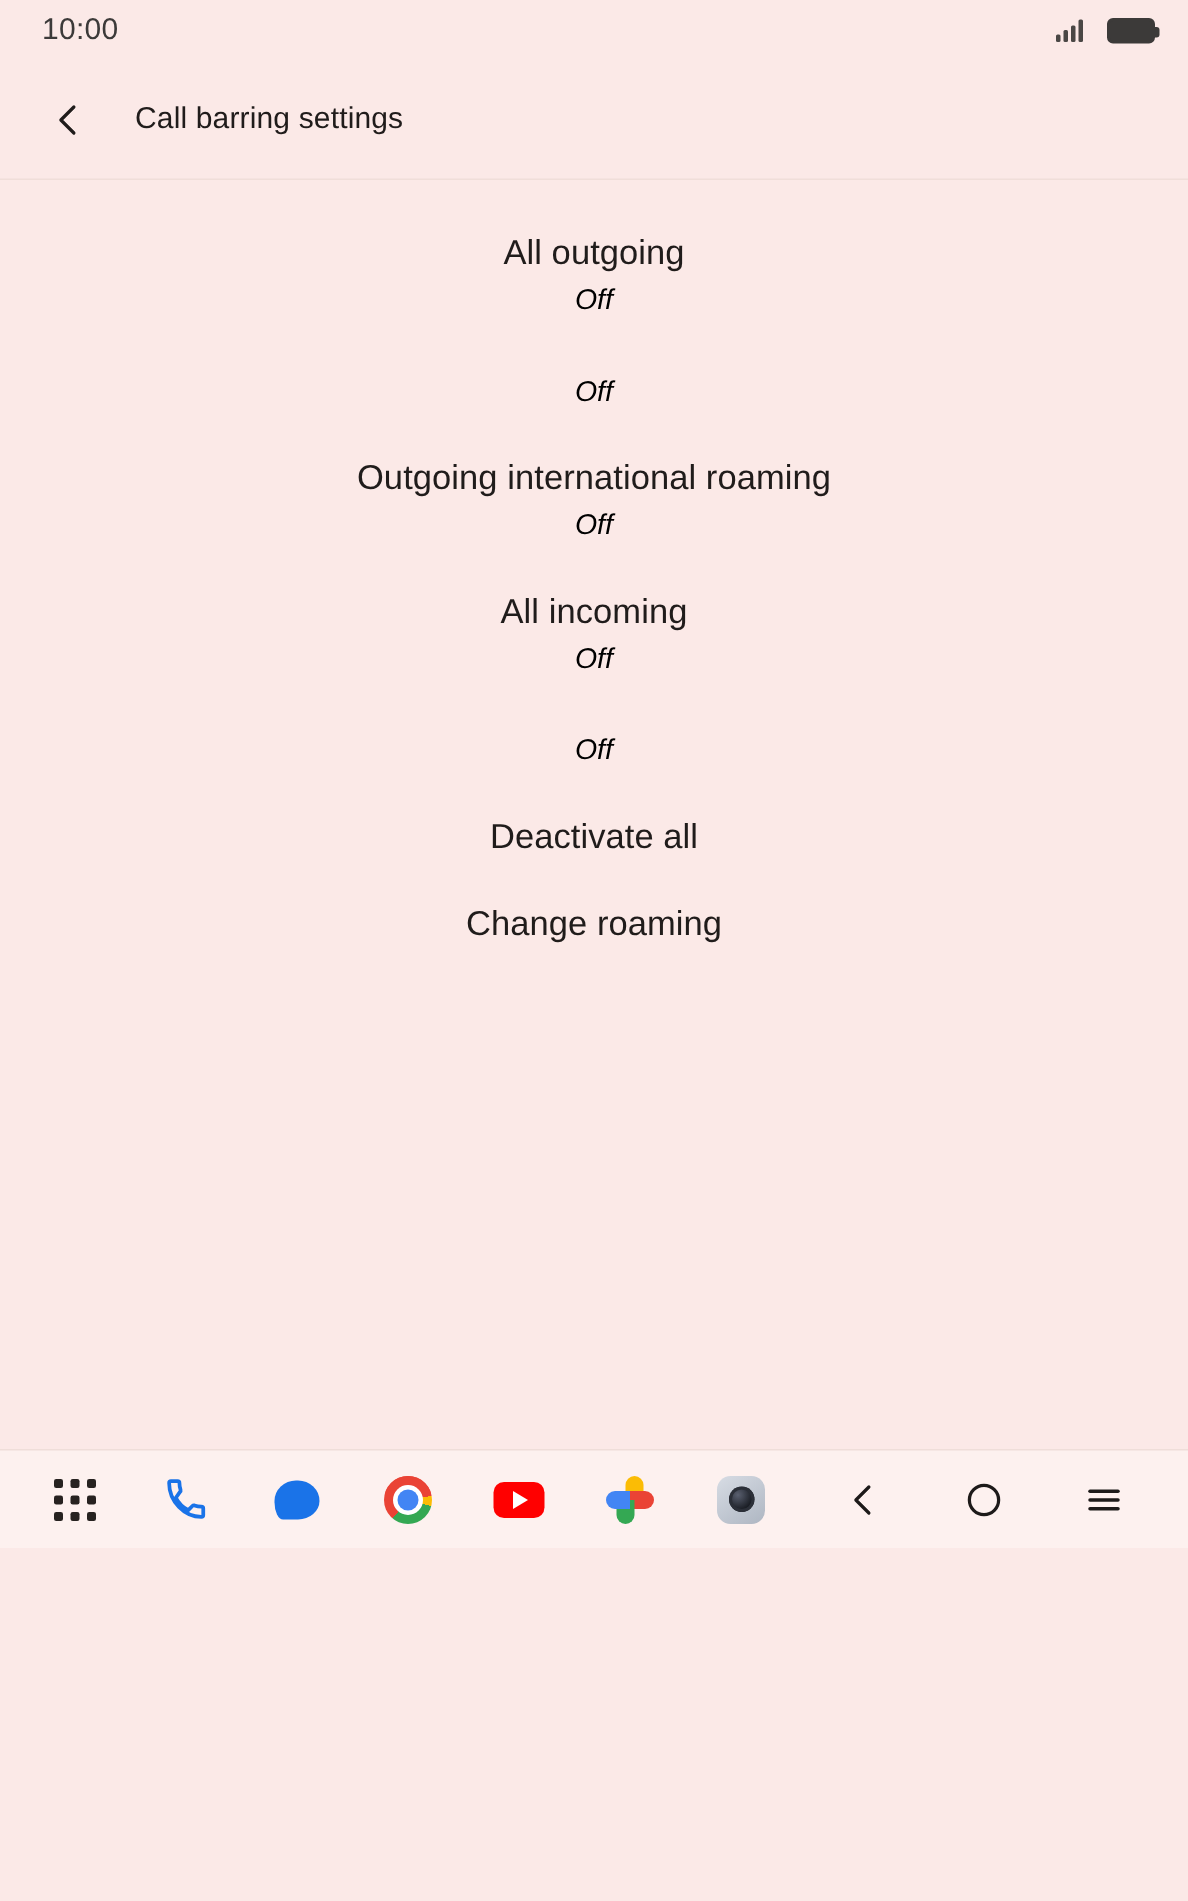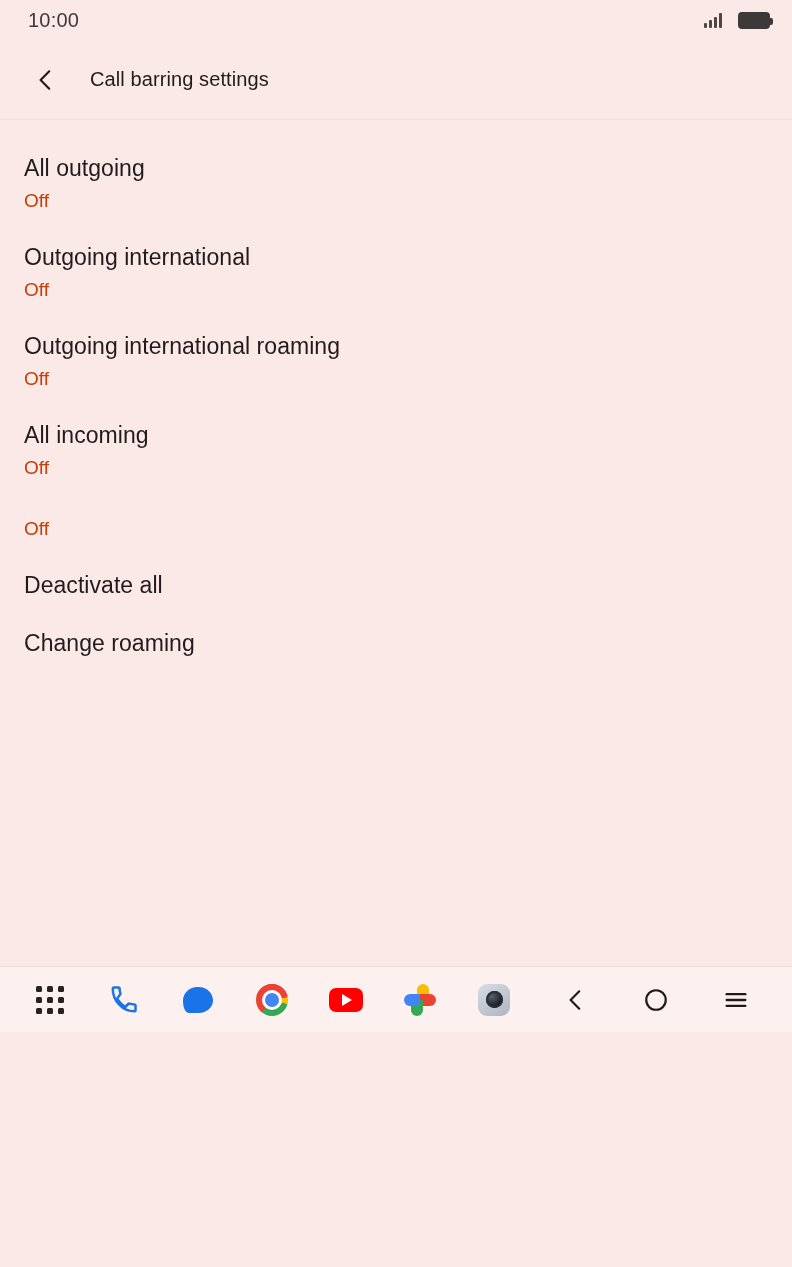--- a/index.html
+++ b/index.html
@@ -104,37 +104,39 @@
     color: #201c1b;
     margin-left: 20px;
     letter-spacing: 0.1px;
   }
 
   
   .settings-list {
     flex: 1 1 auto;
     padding-top: 18px;
     overflow: hidden;
+    text-align: center;
   }
   .list-item {
     padding: 16px 24px 14px 24px;
     cursor: pointer;
   }
   .item-title {
     font-size: 23px;
     color: #201c1b;
     line-height: 28px;
     letter-spacing: 0.05px;
   }
   .item-subtitle {
     font-size: 19px;
-    color: #c2410c;
+    color: #000000;
     line-height: 24px;
     margin-top: 7px;
     letter-spacing: 0.05px;
+    font-style: italic;
   }
 
   
   .dock {
     flex: 0 0 66px;
     height: 66px;
     border-top: 1px solid #efded9;
     background: #fdf1ef;
     display: flex;
     align-items: center;
@@ -297,21 +299,20 @@
   </div>
 
   <div class="settings-list">
 
     <div class="list-item">
       <div class="item-title">All outgoing</div>
       <div class="item-subtitle">Off</div>
     </div>
 
     <div class="list-item">
-      <div class="item-title">Outgoing international</div>
       <div class="item-subtitle">Off</div>
     </div>
 
     <div class="list-item">
       <div class="item-title">Outgoing international roaming</div>
       <div class="item-subtitle">Off</div>
     </div>
 
     <div class="list-item">
       <div class="item-title">All incoming</div>

